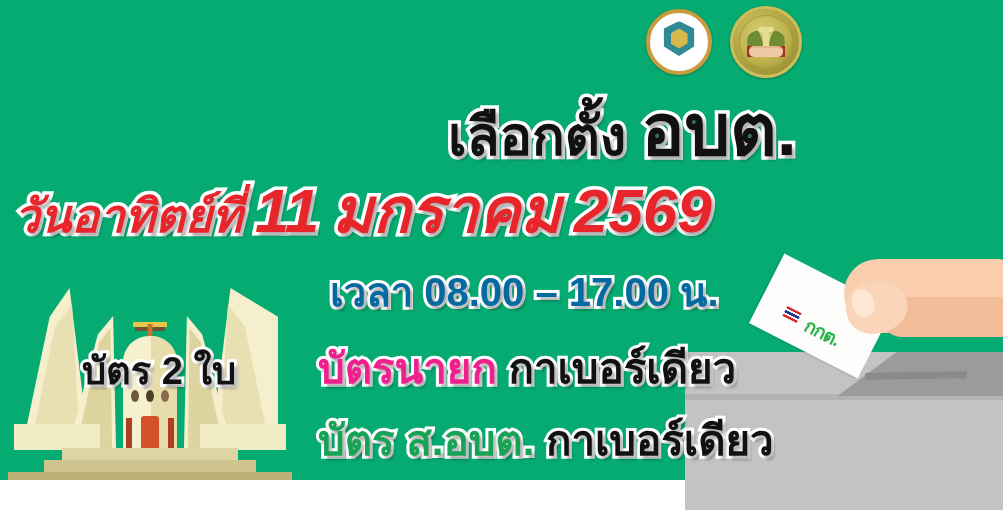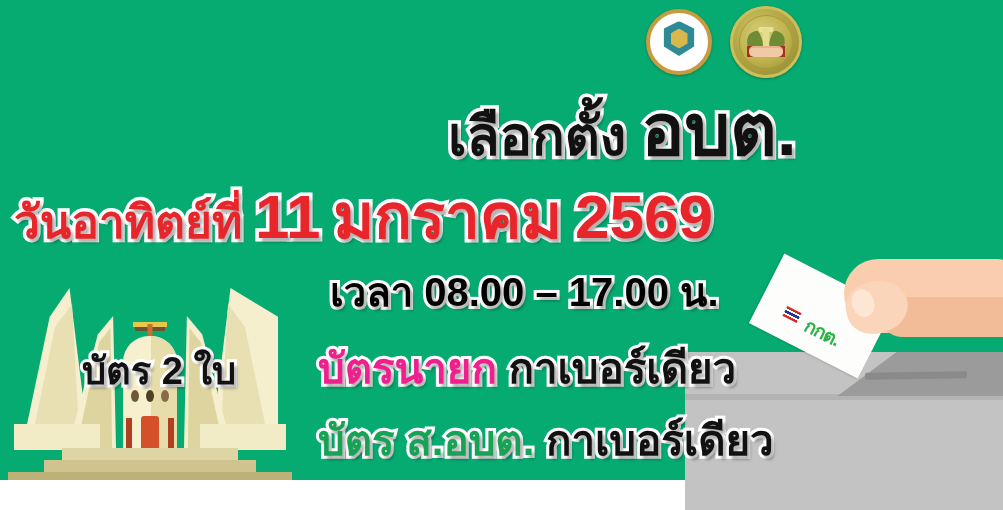--- a/index.html
+++ b/index.html
@@ -270,31 +270,32 @@
   .headline{
     left:448px; top:94px;
     font-size:54px; color:#111111;
     -webkit-text-stroke:7px #ffffff;
     paint-order:stroke fill;
     text-shadow:3px 4px 3px rgba(0,0,0,.30);
   }
   .headline .big{ font-size:72px; }
   
   .dateline{
-    left:14px; top:186px;
+    left:14px; top:180px;
     font-size:46px; color:#e8252a;
     -webkit-text-stroke:7px #ffffff;
     paint-order:stroke fill;
     text-shadow:3px 4px 3px rgba(0,0,0,.30);
+    font-style:italic;
   }
   .dateline .big{ font-size:62px; }
   
   .timeline-txt{
     left:330px; top:272px;
-    font-size:40px; color:#000000;
+    font-size:40px; color:#0369a1;
     -webkit-text-stroke:6px #ffffff;
     paint-order:stroke fill;
     text-shadow:3px 4px 3px rgba(0,0,0,.30);
   }
   
   .count-txt{
     left:82px; top:352px;
     font-size:38px; color:#111111;
     -webkit-text-stroke:6px #ffffff;
     paint-order:stroke fill;

